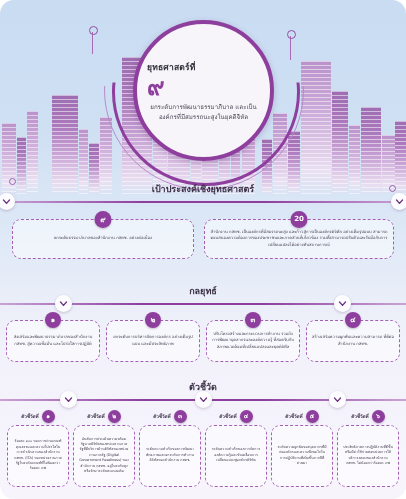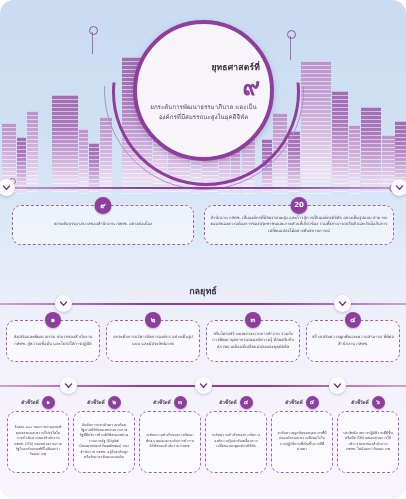--- a/index.html
+++ b/index.html
@@ -23,21 +23,21 @@
   .dot{position:absolute;width:5px;height:5px;border:1.2px solid #9a5fae;border-radius:50%;}
 
   
   .arc{position:absolute;border-radius:50%;border:3px solid #8e3f9e;}
   .arc2{position:absolute;border-radius:50%;border:1px solid #b98ac9;}
 
   
   .hero{position:absolute;left:133px;top:20px;width:141px;height:141px;border-radius:50%;
         background:#f7f5f9;border:4px solid #8e3f9e;
         box-shadow:0 2px 6px rgba(90,40,110,.25);
-        display:flex;flex-direction:column;align-items:flex-end;justify-content:center;
+        display:flex;flex-direction:column;align-items:flex-start;justify-content:center;
         text-align:center;padding:0 10px;box-sizing:border-box;}
   .hero-k{font-size:8.5px;font-weight:bold;color:#2e2e3a;letter-spacing:.2px;}
   .hero-n{font-size:24px;font-weight:bold;color:#8e3f9e;line-height:1;margin:1px 0 3px;}
   .hero-d{font-size:6.2px;color:#4a4a58;line-height:1.55;}
 
   
   .sec-title{text-align:center;font-size:9px;font-weight:bold;color:#3a2f46;}
   .rule{position:relative;height:1.6px;background:linear-gradient(90deg,#c9a3d6,#8e3f9e 35%,#8e3f9e 65%,#c9a3d6);}
   .chev{position:absolute;top:-8px;width:17px;height:17px;border-radius:50%;
         background:#fdfdff;box-shadow:0 1px 3px rgba(80,40,100,.25);
@@ -102,20 +102,21 @@
   <div class="arc2" style="left:104px;top:-10px;width:198px;height:198px;
               clip-path:polygon(0 48%,100% 48%,100% 100%,0 100%);"></div>
 
   <div class="hero">
     <div class="hero-k">ยุทธศาสตร์ที่</div>
     <div class="hero-n">๙</div>
     <div class="hero-d">ยกระดับการพัฒนาธรรมาภิบาล และเป็นองค์กรที่มีสมรรถนะสูงในยุคดิจิทัล</div>
   </div>
 
   <div style="position:absolute;left:0;top:182px;width:406px;">
+    <div class="sec-title">เป้าประสงค์เชิงยุทธศาสตร์</div>
     <div class="rule" style="margin-top:5px;">
       <div class="chev" style="left:-2px;">
         <svg viewBox="0 0 12 12">
             <path d="M2 4 L6 8.5 L10 4" fill="none" stroke="#6f3580" stroke-width="1.8" stroke-linecap="round" stroke-linejoin="round"></path>
           </svg>
       </div>
       <div class="chev" style="right:-2px;">
         <svg viewBox="0 0 12 12">
             <path d="M2 4 L6 8.5 L10 4" fill="none" stroke="#6f3580" stroke-width="1.8" stroke-linecap="round" stroke-linejoin="round"></path>
           </svg>
@@ -163,20 +164,21 @@
         <p>ปรับโครงสร้างและกระบวนการทำงาน รวมถึงการพัฒนาบุคลากรและองค์ความรู้ ที่สอดรับกับสภาพแวดล้อมที่เปลี่ยนแปลงและยุคดิจิทัล</p>
       </div>
       <div class="box" style="width:95px;height:42px;">
         <div class="badge" style="top:-9px;width:16px;height:16px;font-size:7px;">๔</div>
         <p>สร้างเสริมความผูกพันและความสามารถ ที่ดีต่อสำนักงาน กสทช.</p>
       </div>
     </div>
   </div>
 
   <div style="position:absolute;left:0;top:380px;width:406px;">
+    <div class="sec-title">ตัวชี้วัด</div>
     <div class="rule" style="margin-top:5px;">
       <div class="chev" style="left:60px;">
         <svg viewBox="0 0 12 12">
             <path d="M2 4 L6 8.5 L10 4" fill="none" stroke="#6f3580" stroke-width="1.8" stroke-linecap="round" stroke-linejoin="round"></path>
           </svg>
       </div>
       <div class="chev" style="left:195px;">
         <svg viewBox="0 0 12 12">
             <path d="M2 4 L6 8.5 L10 4" fill="none" stroke="#6f3580" stroke-width="1.8" stroke-linecap="round" stroke-linejoin="round"></path>
           </svg>

